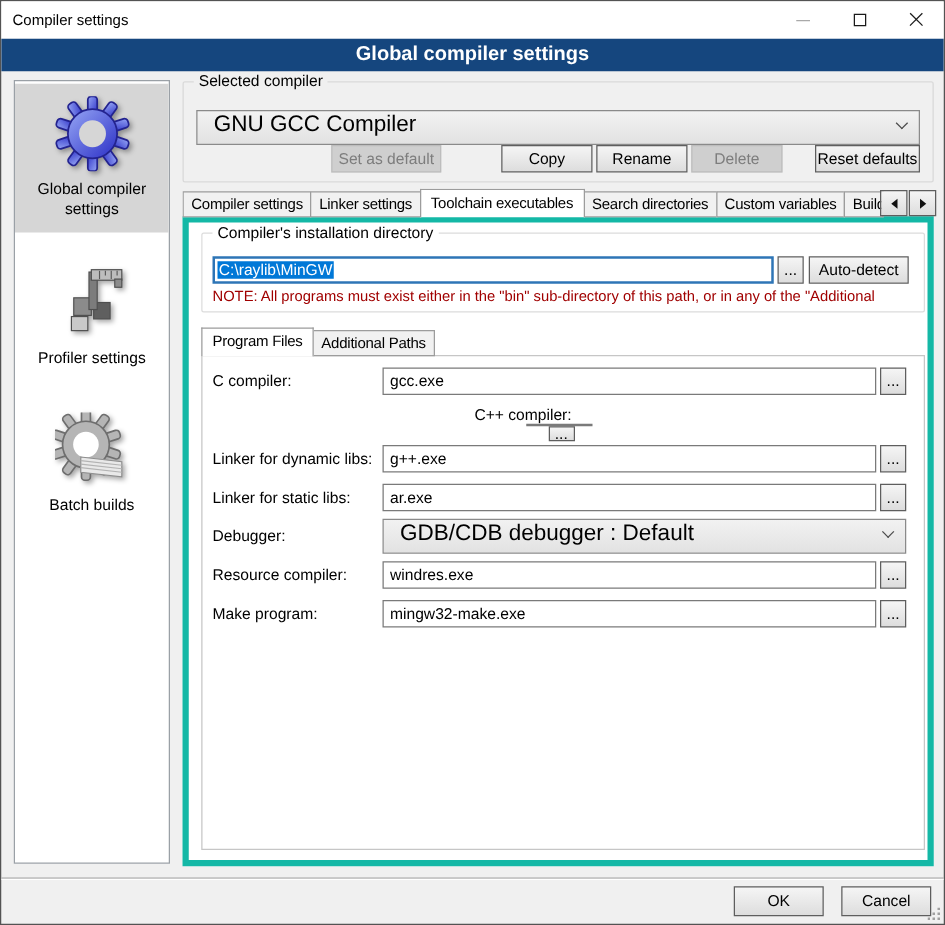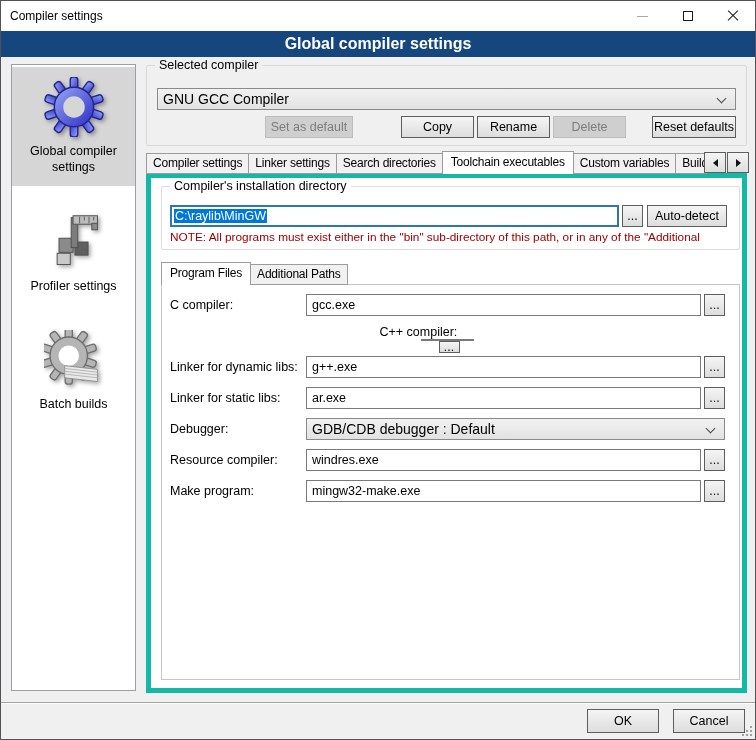--- a/index.html
+++ b/index.html
@@ -42,21 +42,21 @@
   .legend-gray{ background:#f0f0f0; }
   .legend-white{ background:#fff; }
 
   
   .btn{ font-family:"Liberation Sans", sans-serif; font-size:12.5px; color:#000;
     background:linear-gradient(#f5f5f5,#dddddd); border:1px solid #5e5e5e; height:22px; }
   .btn.disabled{ background:#cfcfcf; border:1px solid #bdbdbd; color:#7d7d7d; }
   .value-box{ background:#fff; border:1px solid #7a7a7a; font-size:12.5px; line-height:20px;
     padding-left:5px; height:22px; overflow:hidden; white-space:nowrap; }
   .combo{ position:relative; background:linear-gradient(#f2f2f2,#e2e2e2); border:1px solid #8a8a8a;
-    font-size:14px; line-height:20px; padding-left:5px; height:22px; white-space:nowrap; overflow:hidden; }
+    font-size:18px; line-height:20px; padding-left:13px; height:28px; white-space:nowrap; overflow:hidden; }
   .chevron{ position:absolute; right:10px; top:6px; width:7px; height:7px;
     border-right:1.6px solid #4a4a4a; border-bottom:1.6px solid #4a4a4a; transform:rotate(45deg); }
 
   
   .sc-group{ left:145px; top:64px; width:601px; height:81px; }
   .sc-combo{ position:absolute; left:10px; right:10px; top:22px; }
   .sc-buttons{ position:absolute; right:10px; top:50px; display:flex; }
 
   
   .tabstrip{ position:absolute; left:145px; top:150px; width:601px; height:23px; z-index:3; display:flex; overflow:hidden; }
@@ -214,22 +214,22 @@
         <button class="btn" style="width: 73px; margin-right: 3px;">Copy</button>
         <button class="btn" style="width: 73px; margin-right: 3px;">Rename</button>
         <button class="btn disabled" style="width: 73px; margin-right: 26px;">Delete</button>
         <button class="btn" style="width: 84px; margin-right: 0px;">Reset defaults</button>
       </div>
   </div>
 
   <div class="tabstrip" id="tabstrip">
       <div class="tab">Compiler settings</div>
       <div class="tab">Linker settings</div>
+      <div class="tab active">Toolchain executables</div>
       <div class="tab">Search directories</div>
-      <div class="tab active">Toolchain executables</div>
       <div class="tab">Custom variables</div>
       <div class="tab clipped">Build options</div>
     </div>
   <div class="tab-arrows" style="left:702px; top:151px;">
     <div class="arrow-btn btn">
         <span class="tri-left"></span>
       </div>
     <div class="arrow-btn btn">
         <span class="tri-right"></span>
       </div>

